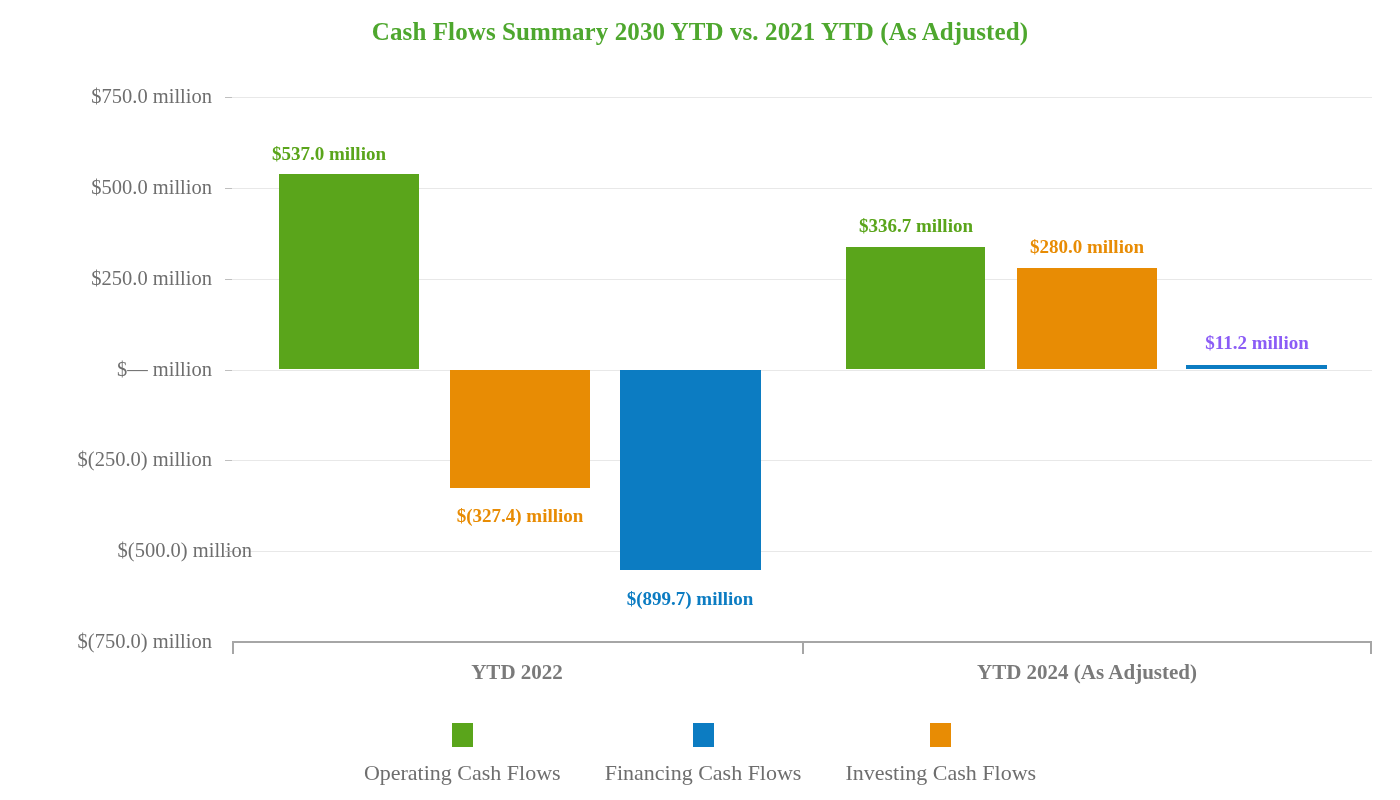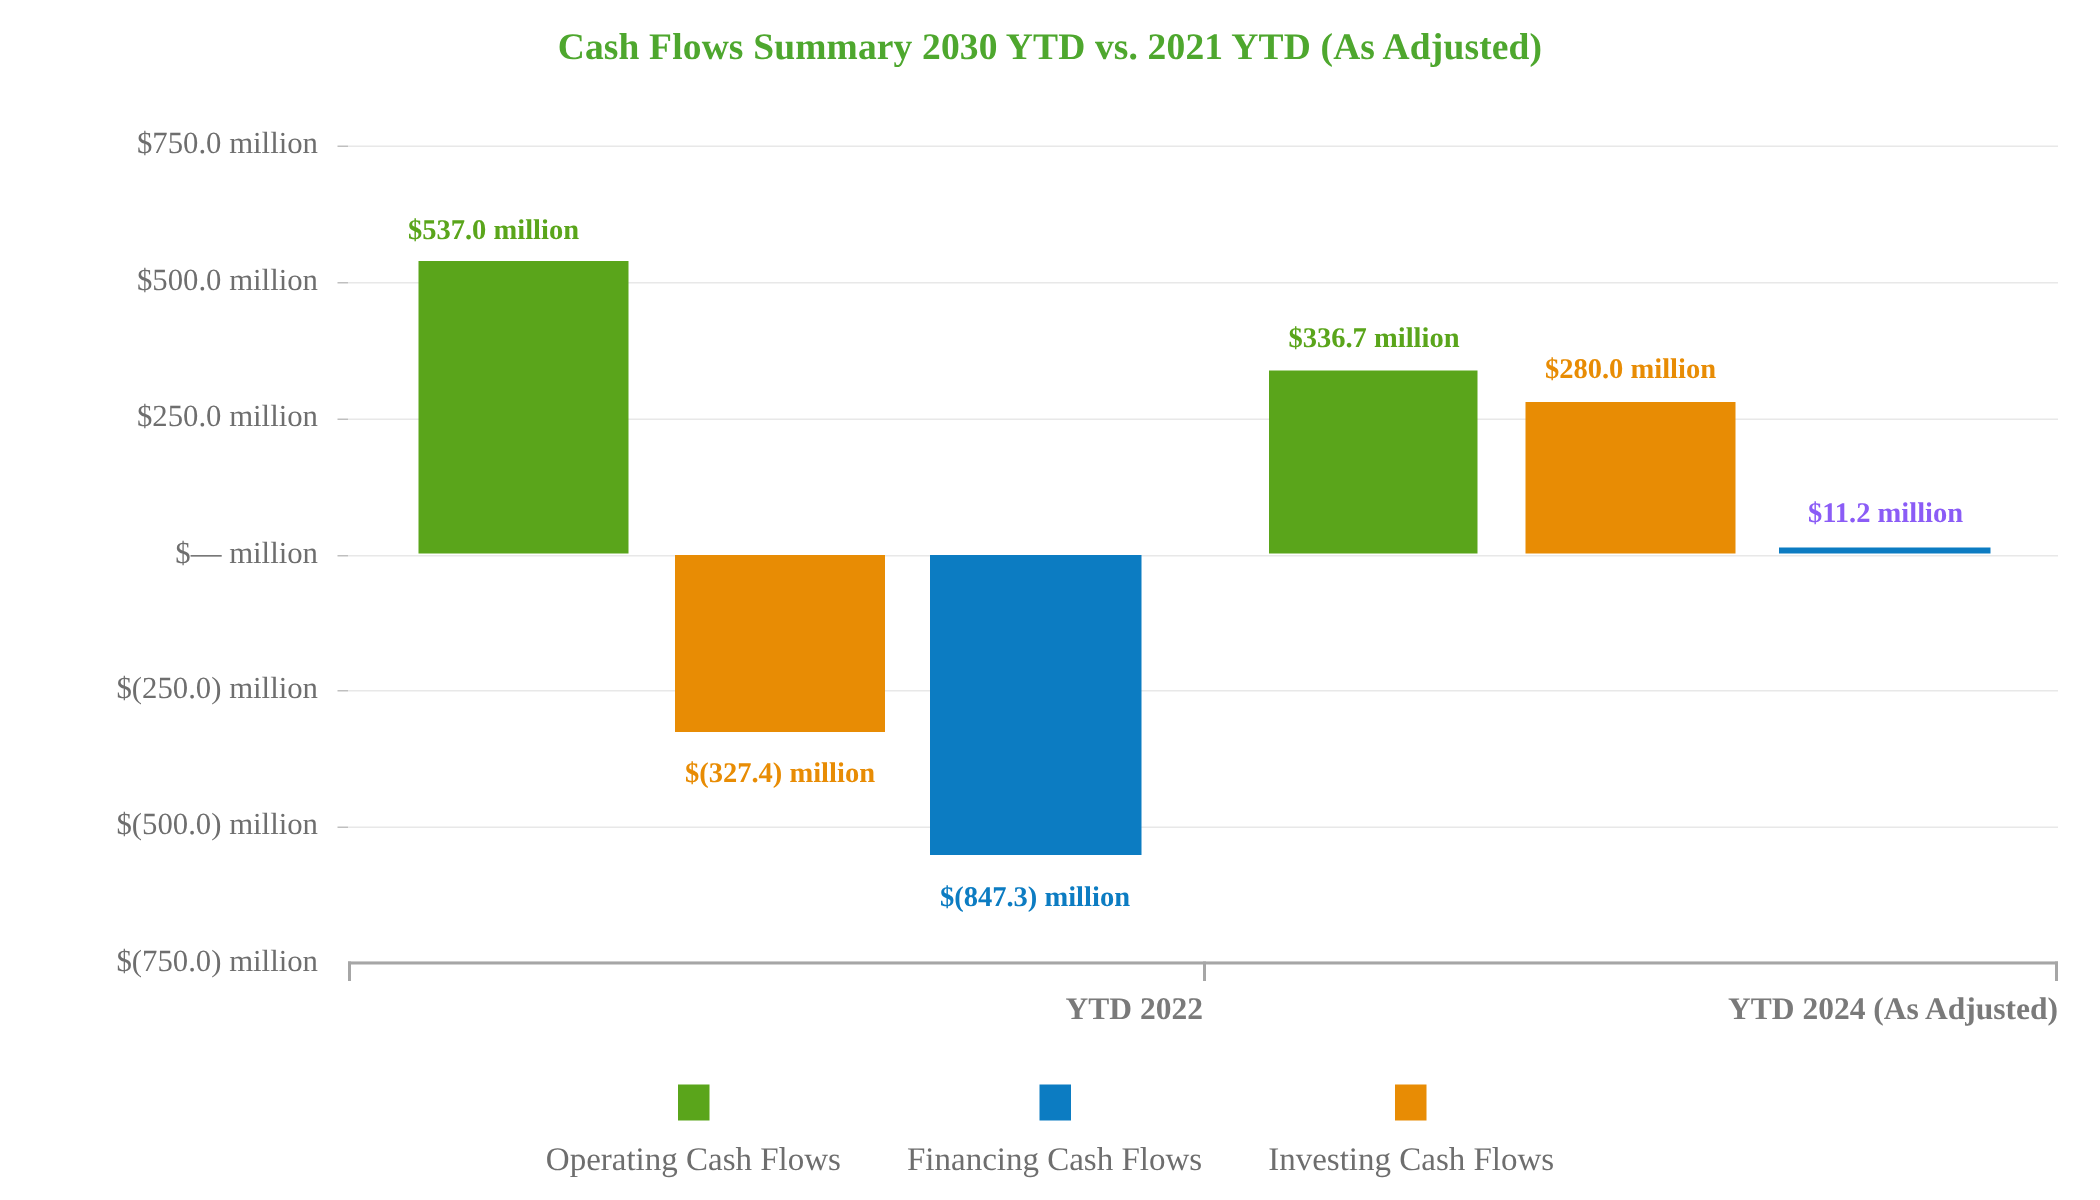--- a/index.html
+++ b/index.html
@@ -113,21 +113,21 @@
     height: 13px;
     background: #A6A6A6;
     top: 641px;
   }
   .cat-label {
     position: absolute;
     top: 660px;
     font-size: 21px;
     font-weight: bold;
     color: #7A7A7A;
-    text-align: right;
+    text-align: center;
     white-space: nowrap;
   }
 
   
   #legend {
     position: absolute;
     left: 0;
     top: 723px;
     width: 1400px;
     display: flex;
@@ -180,36 +180,36 @@
 
     <div class="bar" style="left:954px; top:268.4px; width:141px; height:4.1px; background:#0C7CC2;"></div>
   </div>
 
   <div id="ytick-layer">
     <div class="ytick" style="top:85px;">$750.0 million</div>
     <div class="ytick" style="top:176px;">$500.0 million</div>
     <div class="ytick" style="top:267px;">$250.0 million</div>
     <div class="ytick" style="top:358px;">$— million</div>
     <div class="ytick" style="top:448px;">$(250.0) million</div>
-    <div class="ytick" style="top:539px;">$(500.0) million</div>
+    <div class="ytick" style="top:539px;padding-left:40px;">$(500.0) million</div>
     <div class="ytick" style="top:630px;">$(750.0) million</div>
 
     <div class="ytick-mark" style="top:97px;"></div>
     <div class="ytick-mark" style="top:188px;"></div>
     <div class="ytick-mark" style="top:279px;"></div>
     <div class="ytick-mark" style="top:370px;"></div>
     <div class="ytick-mark" style="top:460px;"></div>
     <div class="ytick-mark" style="top:551px;"></div>
   </div>
 
   <div class="datalabel" style="left:229px; top:143px; width:200px; color:#5AA51B;">$537.0 million</div>
 
   <div class="datalabel" style="left:420px; top:505px; width:200px; color:#E88C04;">$(327.4) million</div>
 
-  <div class="datalabel" style="left:590px; top:588px; width:200px; color:#0C7CC2;">$(847.3) million</div>
+  <div class="datalabel" style="left:590px; top:588px; width:200px; color:#0C7CC2;">$(899.7) million</div>
 
   <div class="datalabel" style="left:816px; top:215px; width:200px; color:#5AA51B;">$336.7 million</div>
 
   <div class="datalabel" style="left:987px; top:236px; width:200px; color:#E88C04;">$280.0 million</div>
 
   <div class="datalabel" style="left:1157px; top:332px; width:200px; color:#8b5cf6;">$11.2 million</div>
 
   <div id="catline"></div>
   <div class="cat-tick" style="left:232px;"></div>
   <div class="cat-tick" style="left:802px;"></div>

